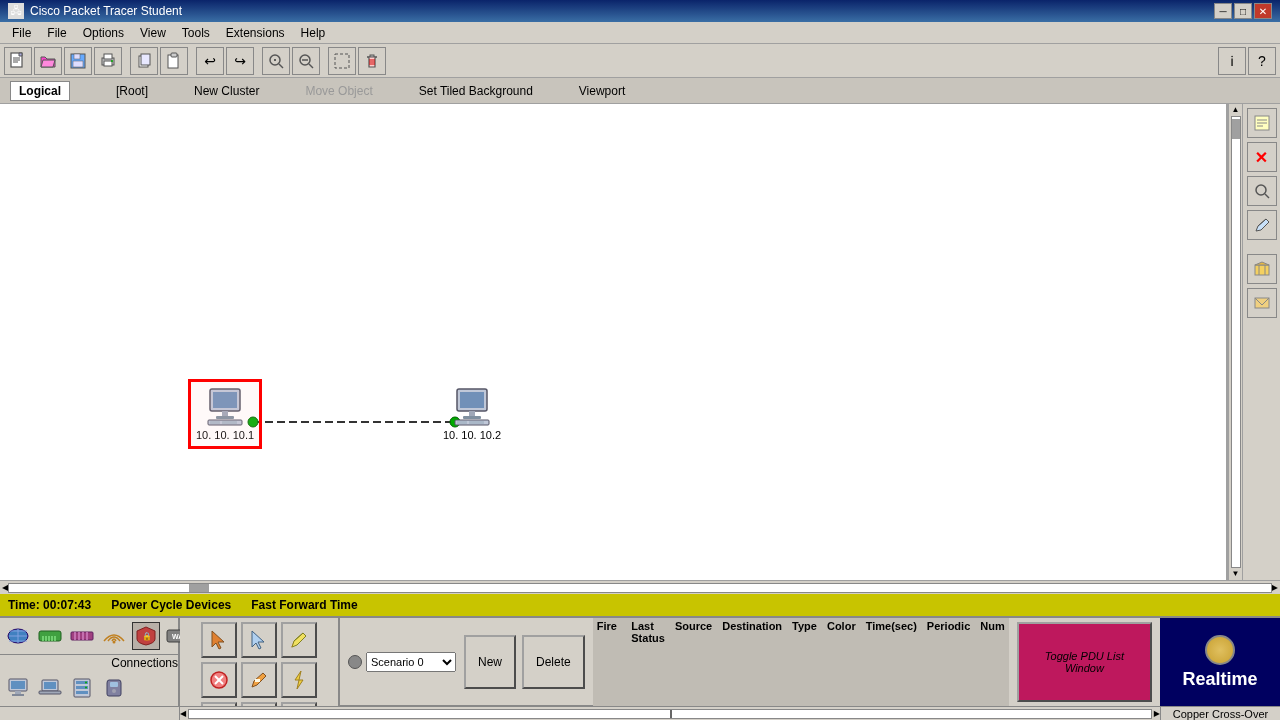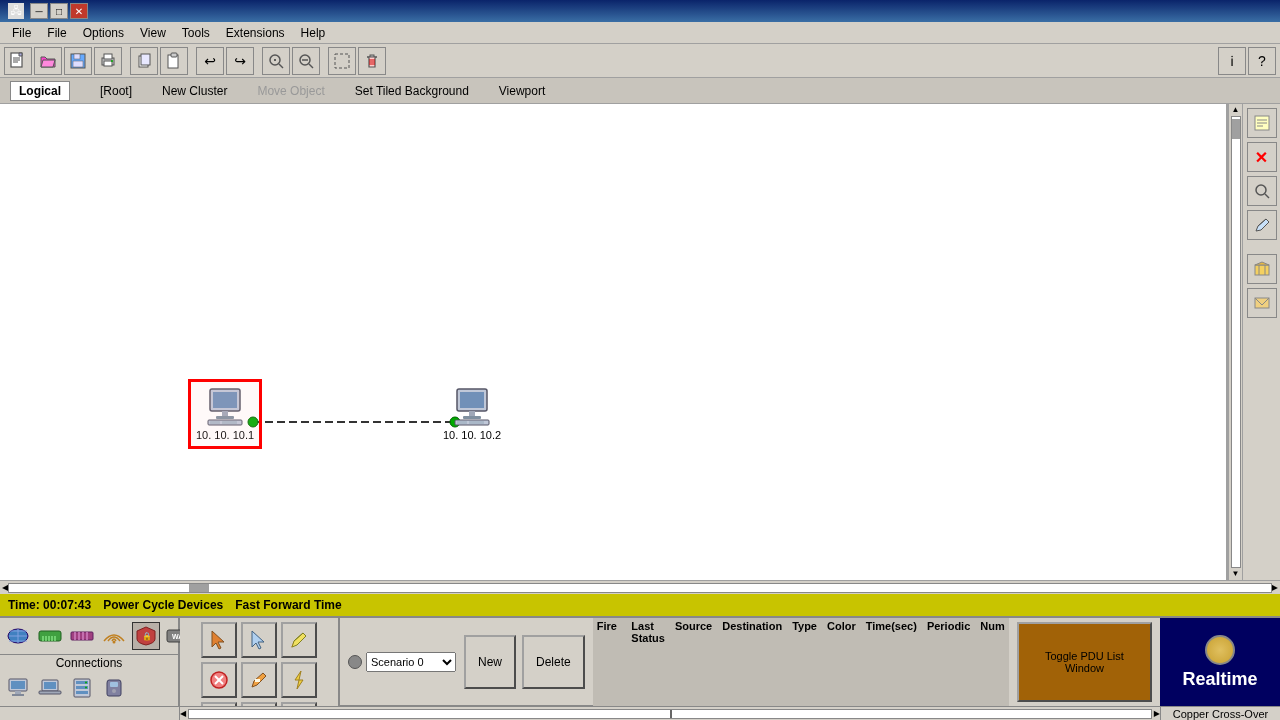--- a/index.html
+++ b/index.html
@@ -64,21 +64,21 @@
     .tb-right { margin-left: auto; display: flex; gap: 2px; }
 
     
     #ws-header {
       height: 26px;
       background: #c8c4bc;
       display: flex;
       align-items: center;
       padding: 0 10px;
       border-bottom: 1px solid #a0a0a0;
-      gap: 30px;
+      gap: 46px;
       font-size: 12px;
     }
     .ws-header-item { cursor: pointer; }
 
     
     #canvas {
       flex: 1;
       background: white;
       position: relative;
       overflow: hidden;
@@ -127,21 +127,21 @@
       background: #a0a0a0;
     }
 
     
     #status-bar {
       height: 22px;
       background: #c8c400;
       display: flex;
       align-items: center;
       padding: 0 8px;
-      gap: 12px;
+      gap: 20px;
       font-size: 12px;
       font-weight: bold;
     }
 
     
     #bottom-panel {
       height: 90px;
       background: #d4d0c8;
       border-top: 2px solid #888;
       display: flex;
@@ -167,21 +167,21 @@
       width: 28px; height: 28px;
       display: flex; align-items: center; justify-content: center;
       cursor: pointer; font-size: 16px;
       border: 1px solid transparent;
     }
     .dev-icon.selected { border: 1px solid #333; background: #b8b0a8; }
     #connections-label {
       height: 22px;
       display: flex;
       align-items: center;
-      justify-content: center;
+      justify-content: flex-end;
       font-size: 12px;
       background: #d4d0c8;
     }
     #device-icons-bottom {
       flex: 1;
       display: flex;
       align-items: center;
       padding: 4px;
       gap: 4px;
     }
@@ -245,24 +245,25 @@
       display: flex;
       padding: 2px 4px;
       background: #c0bcb4;
       font-size: 11px;
       font-weight: bold;
       gap: 10px;
     }
     .pdu-col { flex: 1; }
     #pdu-toggle-btn {
       padding: 2px 8px;
-      background: #a16207;
+      background: #be185d;
       border: 2px outset #a0a0a0;
       cursor: pointer; font-size: 11px;
       margin: 4px 8px;
+      font-style: italic;
     }
     #realtime-label {
       color: white;
       font-size: 18px;
       font-weight: bold;
       font-family: Arial;
     }
     #realtime-indicator {
       width: 30px; height: 30px;
       border-radius: 50%;
@@ -400,20 +401,21 @@
       align-items: center;
       justify-content: center;
       padding: 4px;
     }
   </style>
 </head>
 <body>
 
 <div id="title-bar">
   <div class="title-icon">🖧</div>
+  <div class="title-text">Cisco Packet Tracer Student</div>
   <div class="win-controls">
     <div class="win-btn">─</div>
     <div class="win-btn">□</div>
     <div class="win-btn close">✕</div>
   </div>
 </div>
 
 <div id="menu-bar">
   <div class="menu-item">File</div>
   <div class="menu-item">File</div>

